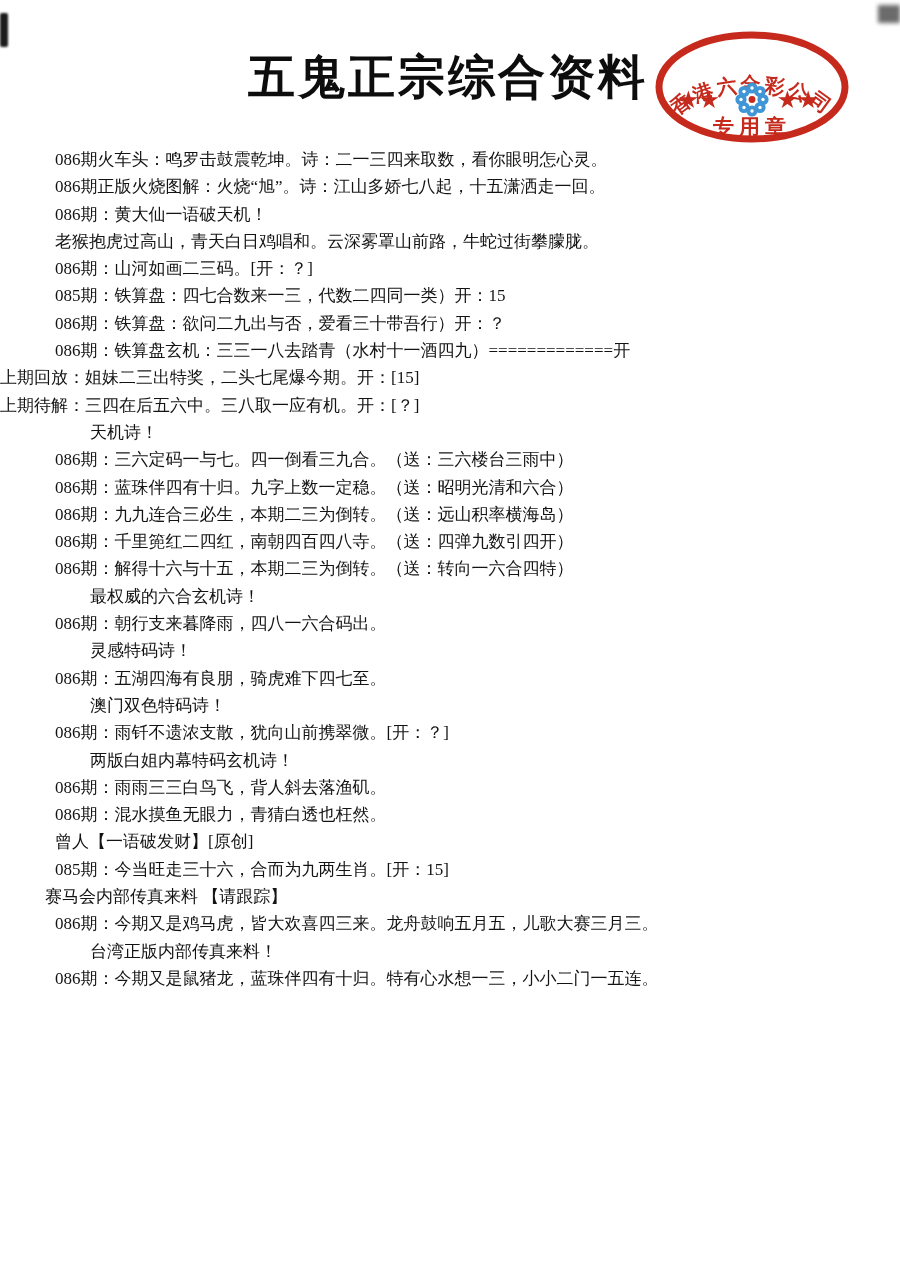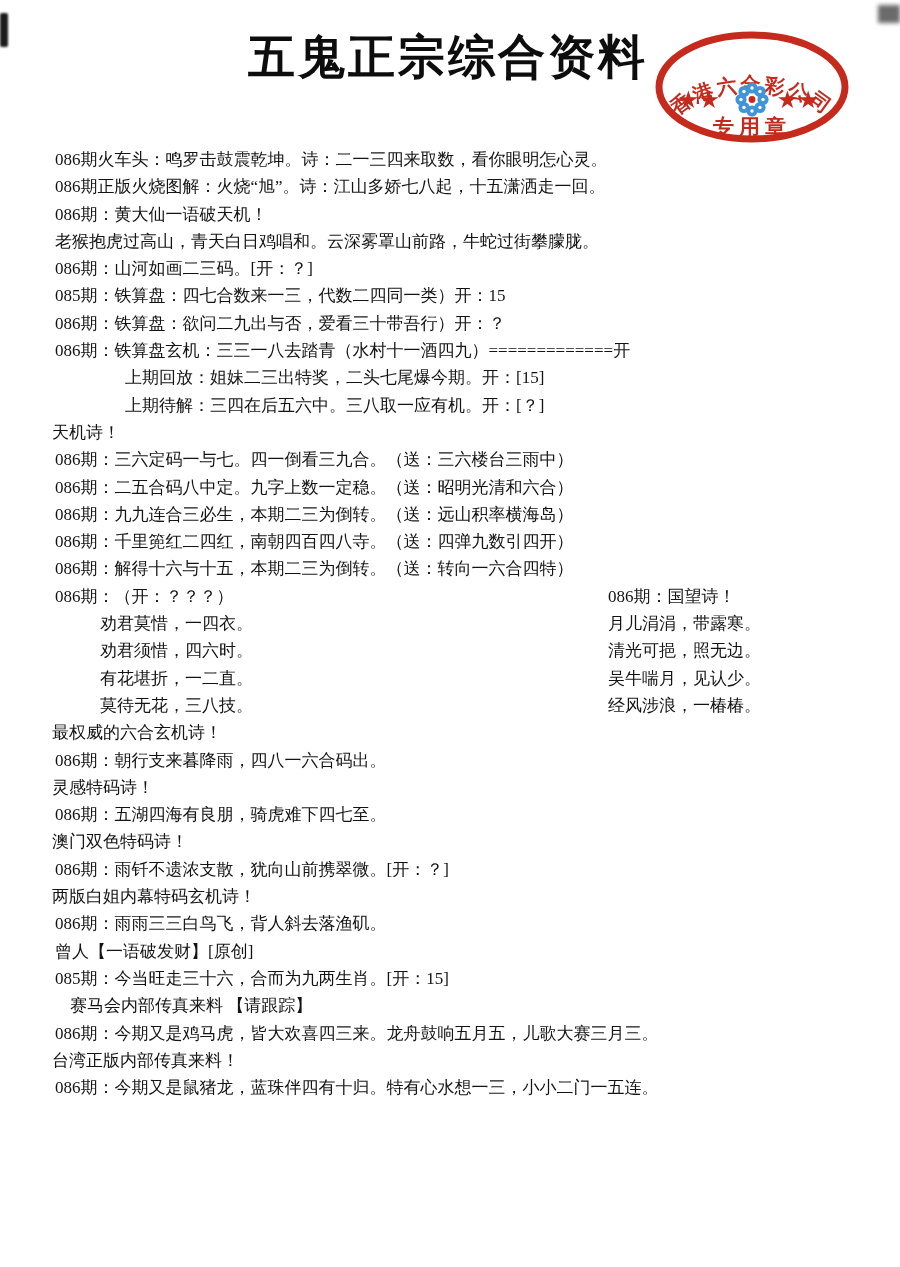--- a/index.html
+++ b/index.html
@@ -1,31 +1,31 @@
 <!DOCTYPE html>
 <html><head>
 <meta charset="utf-8">
 <style>
   html,body{margin:0;padding:0;}
   body{
     width:900px;height:1267px;background:#ffffff;position:relative;overflow:hidden;
     font-family:"Liberation Serif","DejaVu Serif",serif;color:#131313;
   }
   .page-title{
-    position:absolute;left:248px;top:26px;
+    position:absolute;left:248px;top:46px;
     font-size:47px;font-weight:700;letter-spacing:3px;color:#0d0d0d;white-space:nowrap;
   }
   .stamp{position:absolute;left:652px;top:28px;width:200px;height:120px;}
   .body-text{position:absolute;top:146px;left:0;width:900px;}
   .line{font-size:17px;line-height:27.3px;height:27.3px;white-space:nowrap;}
   .ind0{padding-left:55px}
-  .ind1{padding-left:70px}
-  .ind2{padding-left:52px}
+  .ind1{padding-left:45px}
+  .ind2{padding-left:90px}
   .ind3{padding-left:100px}
-  .ind4{padding-left:125px}
+  .ind4{}
   .two-col{position:relative;}
   .right-col{position:absolute;left:608px;top:0;}
   .right-col .line{padding-left:0;}
   .smudge-left{position:absolute;left:0;top:13px;width:8px;height:34px;background:#1c1c1c;border-radius:2px;filter:blur(1px);}
   .smudge-right{position:absolute;right:0;top:5px;width:22px;height:18px;background:#3a3a3a;filter:blur(2px);opacity:.75;}
 </style>
 </head>
 <body>
 
 <div class="smudge-left"></div>
@@ -71,49 +71,34 @@
   <div class="line ind0">086期：黄大仙一语破天机！</div>
   <div class="line ind0">老猴抱虎过高山，青天白日鸡唱和。云深雾罩山前路，牛蛇过街攀朦胧。</div>
   <div class="line ind0">086期：山河如画二三码。[开：？]</div>
   <div class="line ind0">085期：铁算盘：四七合数来一三，代数二四同一类）开：15</div>
   <div class="line ind0">086期：铁算盘：欲问二九出与否，爱看三十带吾行）开：？</div>
   <div class="line ind0">086期：铁算盘玄机：三三一八去踏青（水村十一酒四九）=============开</div>
   <div class="line ind4">上期回放：姐妹二三出特奖，二头七尾爆今期。开：[15]</div>
   <div class="line ind4">上期待解：三四在后五六中。三八取一应有机。开：[？]</div>
   <div class="line ind2">天机诗！</div>
   <div class="line ind0">086期：三六定码一与七。四一倒看三九合。（送：三六楼台三雨中）</div>
-  <div class="line ind0">086期：二五合码八中定。九字上数一定稳。（送：昭明光清和六合）</div>
+  <div class="line ind0">086期：蓝珠伴四有十归。九字上数一定稳。（送：昭明光清和六合）</div>
   <div class="line ind0">086期：九九连合三必生，本期二三为倒转。（送：远山积率横海岛）</div>
   <div class="line ind0">086期：千里篼红二四红，南朝四百四八寺。（送：四弹九数引四开）</div>
   <div class="line ind0">086期：解得十六与十五，本期二三为倒转。（送：转向一六合四特）</div>
 
-  <div class="two-col">
-    <div>
-      <div class="line ind0">086期：（开：？？？）</div>
-      <div class="line ind3">劝君莫惜，一四衣。</div>
-      <div class="line ind3">劝君须惜，四六时。</div>
-      <div class="line ind3">有花堪折，一二直。</div>
-      <div class="line ind3">莫待无花，三八技。</div>
-    </div>
-    <div class="right-col">
-      <div class="line">086期：国望诗！</div>
-      <div class="line">月儿涓涓，带露寒。</div>
-      <div class="line">清光可挹，照无边。</div>
-      <div class="line">吴牛喘月，见认少。</div>
-      <div class="line">经风涉浪，一椿椿。</div>
-    </div>
-  </div>
 
   <div class="line ind2">最权威的六合玄机诗！</div>
   <div class="line ind0">086期：朝行支来暮降雨，四八一六合码出。</div>
   <div class="line ind2">灵感特码诗！</div>
   <div class="line ind0">086期：五湖四海有良朋，骑虎难下四七至。</div>
   <div class="line ind2">澳门双色特码诗！</div>
   <div class="line ind0">086期：雨钎不遗浓支散，犹向山前携翠微。[开：？]</div>
   <div class="line ind2">两版白姐内幕特码玄机诗！</div>
   <div class="line ind0">086期：雨雨三三白鸟飞，背人斜去落渔矶。</div>
+  <div class="line ind0">086期：混水摸鱼无眼力，青猜白透也枉然。</div>
   <div class="line ind0">曾人【一语破发财】[原创]</div>
   <div class="line ind0">085期：今当旺走三十六，合而为九两生肖。[开：15]</div>
   <div class="line ind1">赛马会内部传真来料 【请跟踪】</div>
   <div class="line ind0">086期：今期又是鸡马虎，皆大欢喜四三来。龙舟鼓响五月五，儿歌大赛三月三。</div>
   <div class="line ind2">台湾正版内部传真来料！</div>
   <div class="line ind0">086期：今期又是鼠猪龙，蓝珠伴四有十归。特有心水想一三，小小二门一五连。</div>
 </div>
 
 </body></html>

